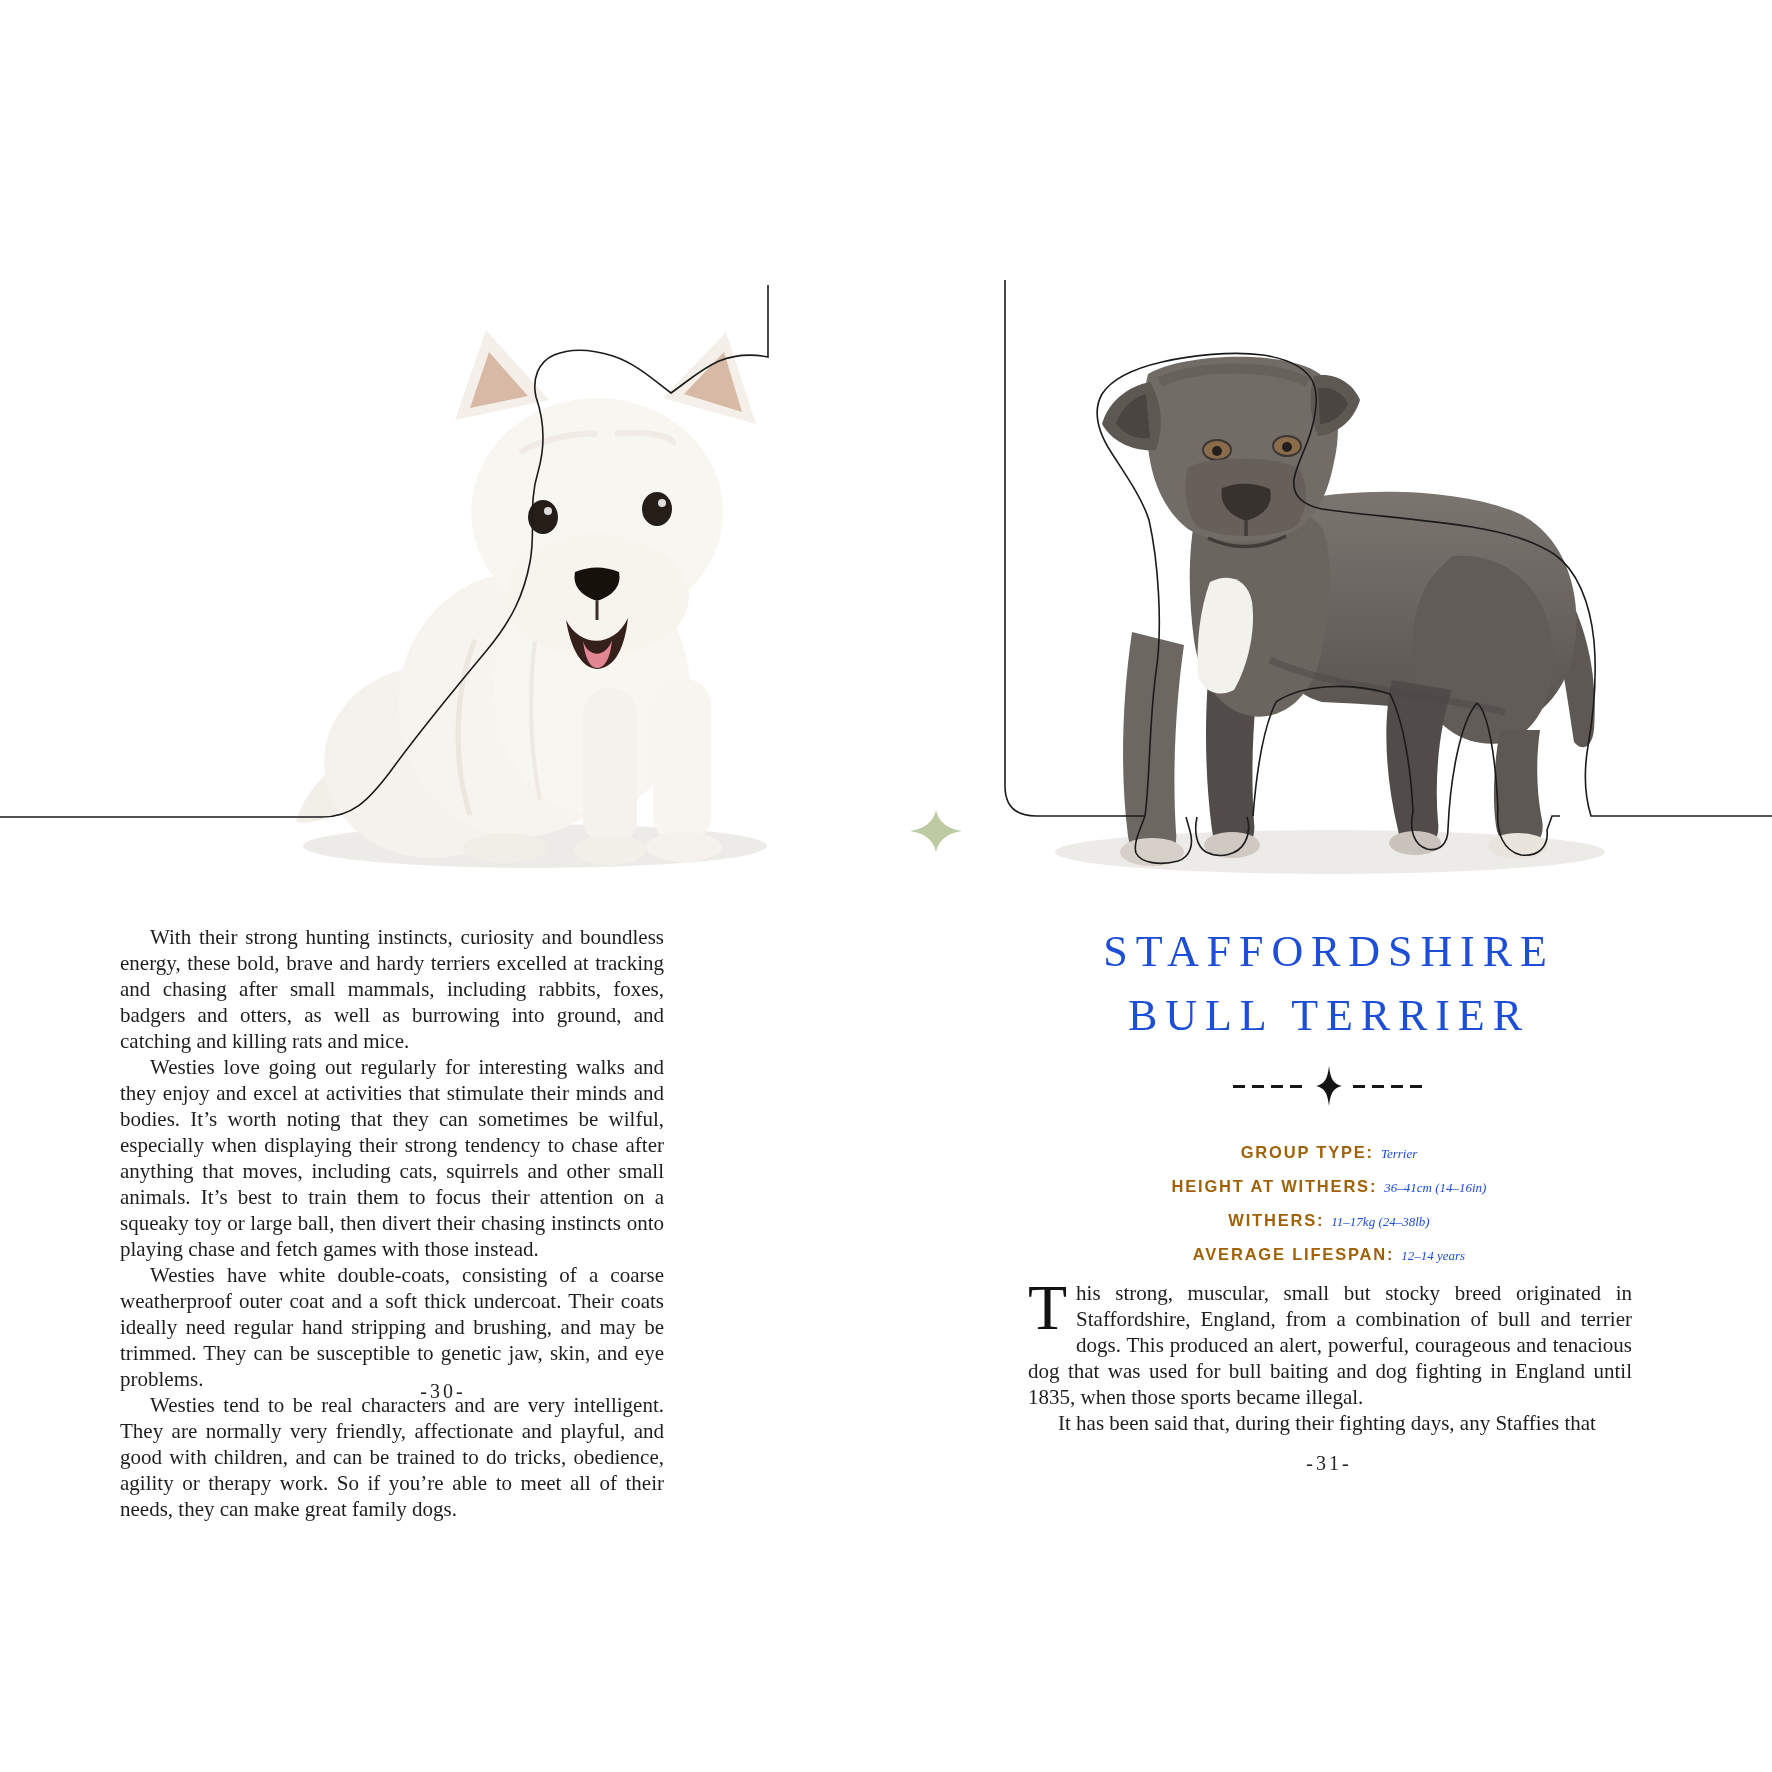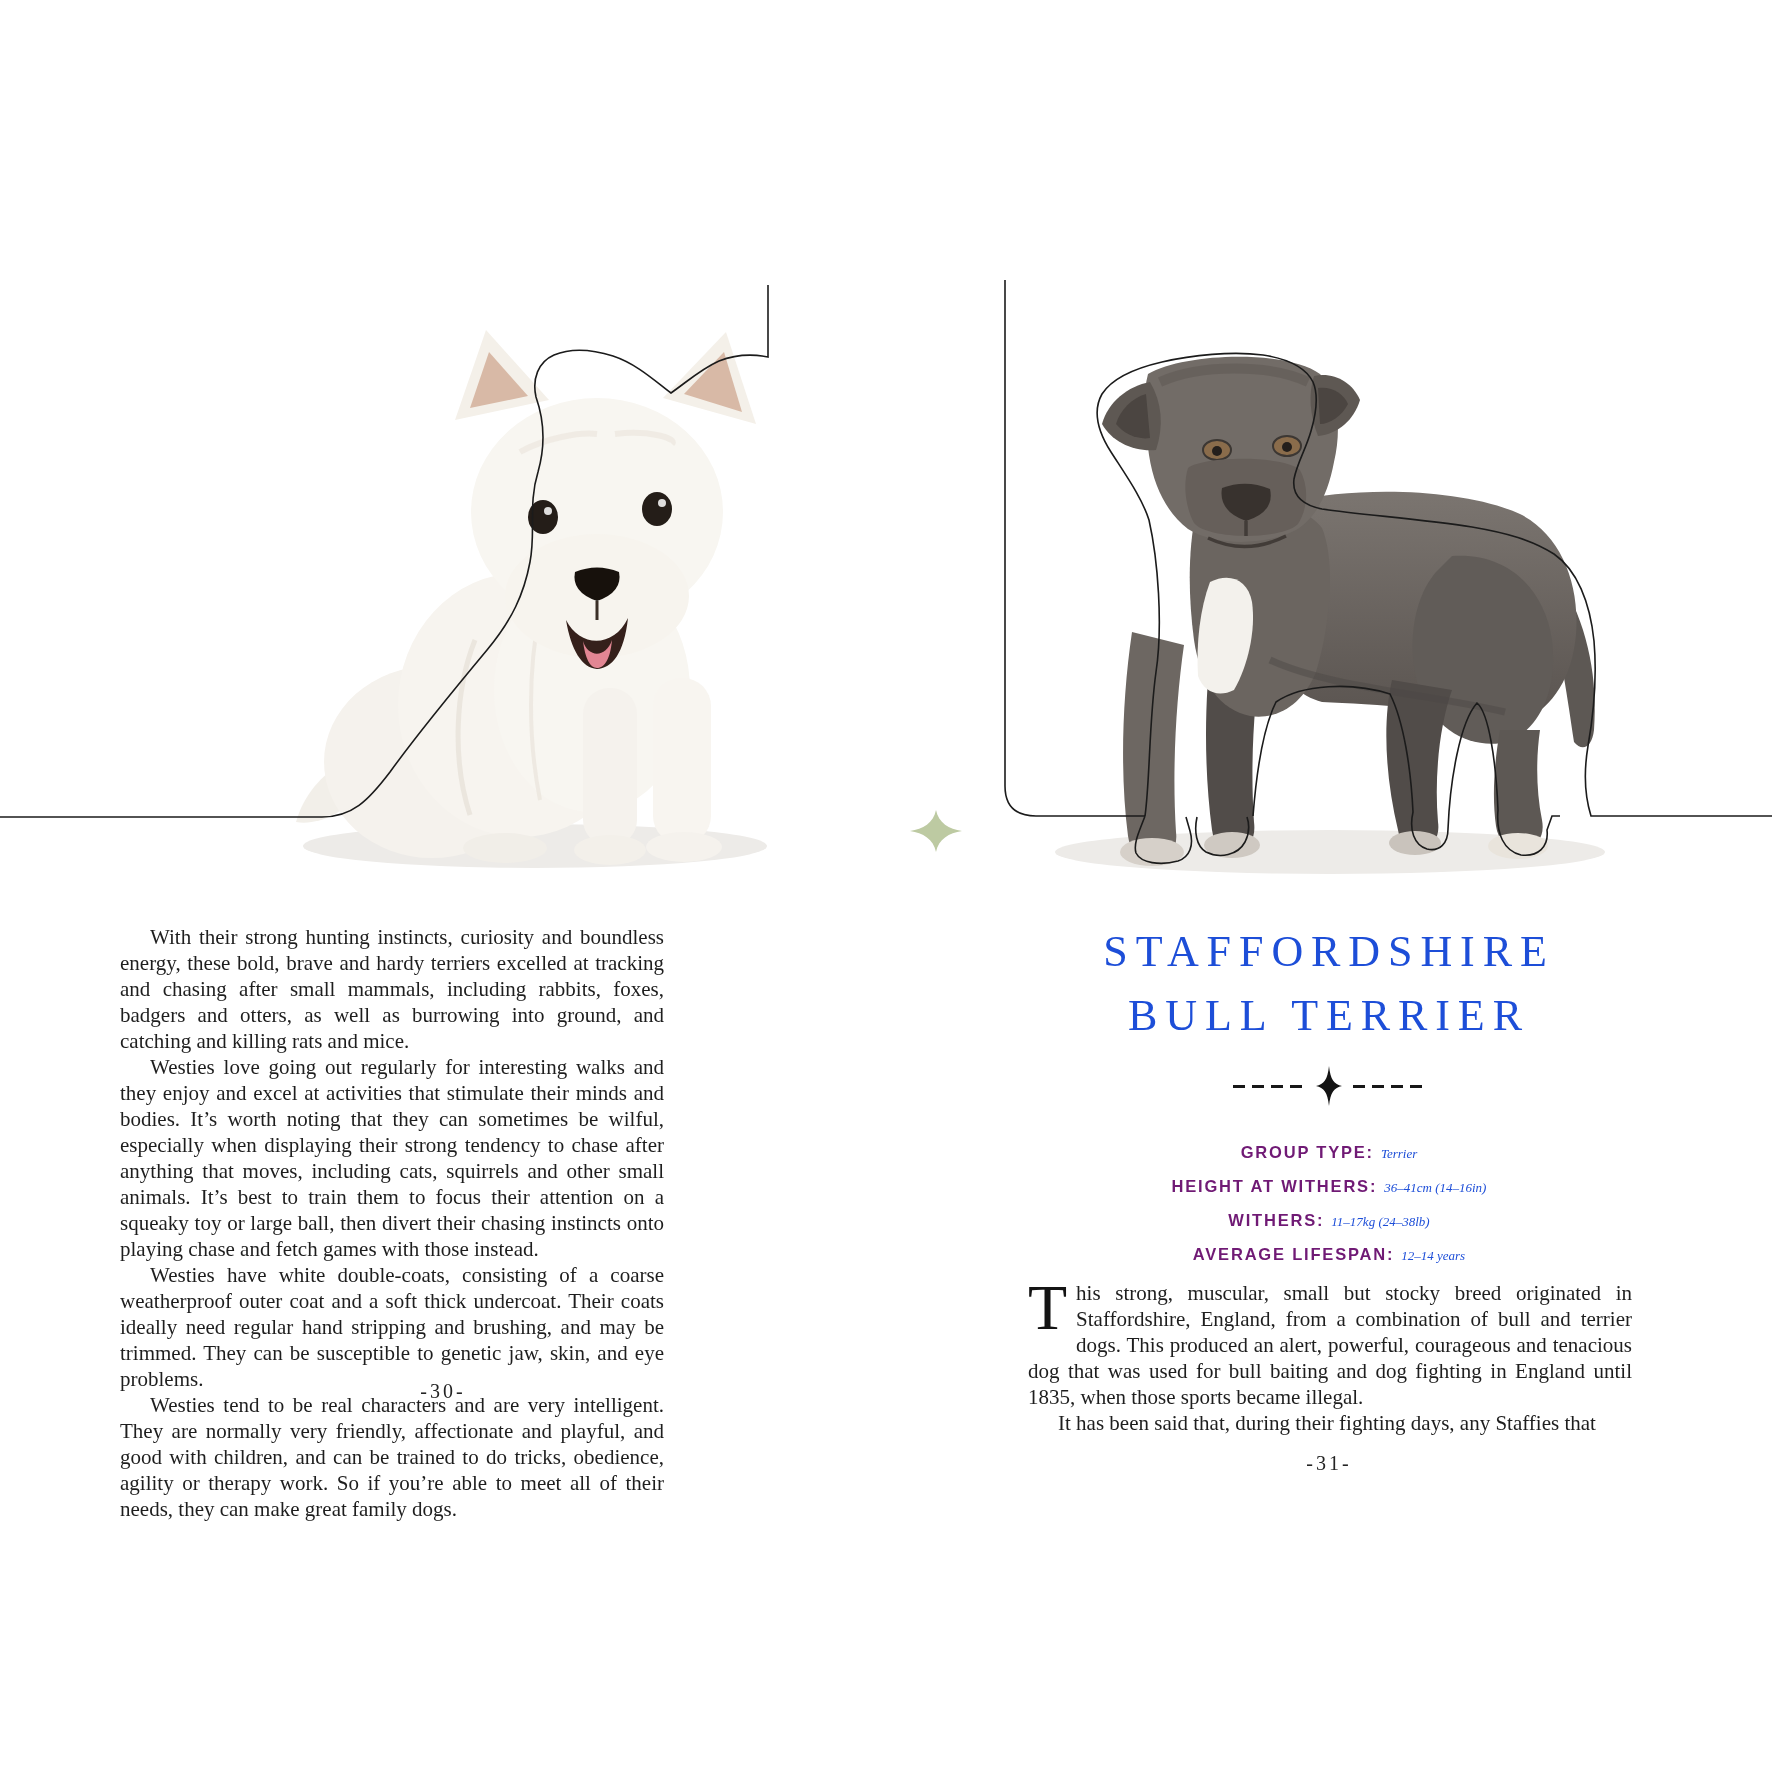--- a/index.html
+++ b/index.html
@@ -22,21 +22,21 @@
   #breed-title{left:886px;top:920px;width:886px;text-align:center;
                font-size:44px;line-height:64px;letter-spacing:0.18em;color:#1d4ed8;font-weight:400;margin:0;}
   #breed-title .tline{display:block;}
   #divider{left:886px;top:1066px;width:886px;display:flex;align-items:center;justify-content:center;gap:11px;}
   .dash-run{width:72px;height:3px;
             background:repeating-linear-gradient(90deg,#171717 0 12px,transparent 12px 19px);}
   
   #stats{left:886px;top:1136px;width:886px;text-align:center;}
   .stat-row{line-height:33px;white-space:nowrap;}
   .stat-label{font-family:"Liberation Sans",sans-serif;font-weight:bold;font-size:16.5px;
-              letter-spacing:1.8px;color:#701a75;}
+              letter-spacing:1.8px;color:#a16207;}
   .stat-value{font-style:italic;font-size:13px;color:#1d4ed8;margin-left:7px;}
 </style>
 </head>
 <body>
 
 <div id="canvas">
 
   <svg id="art" class="abs" viewBox="0 0 1772 900">
     <defs>
       <linearGradient id="sgrad" x1="0" y1="0" x2="0" y2="1">

